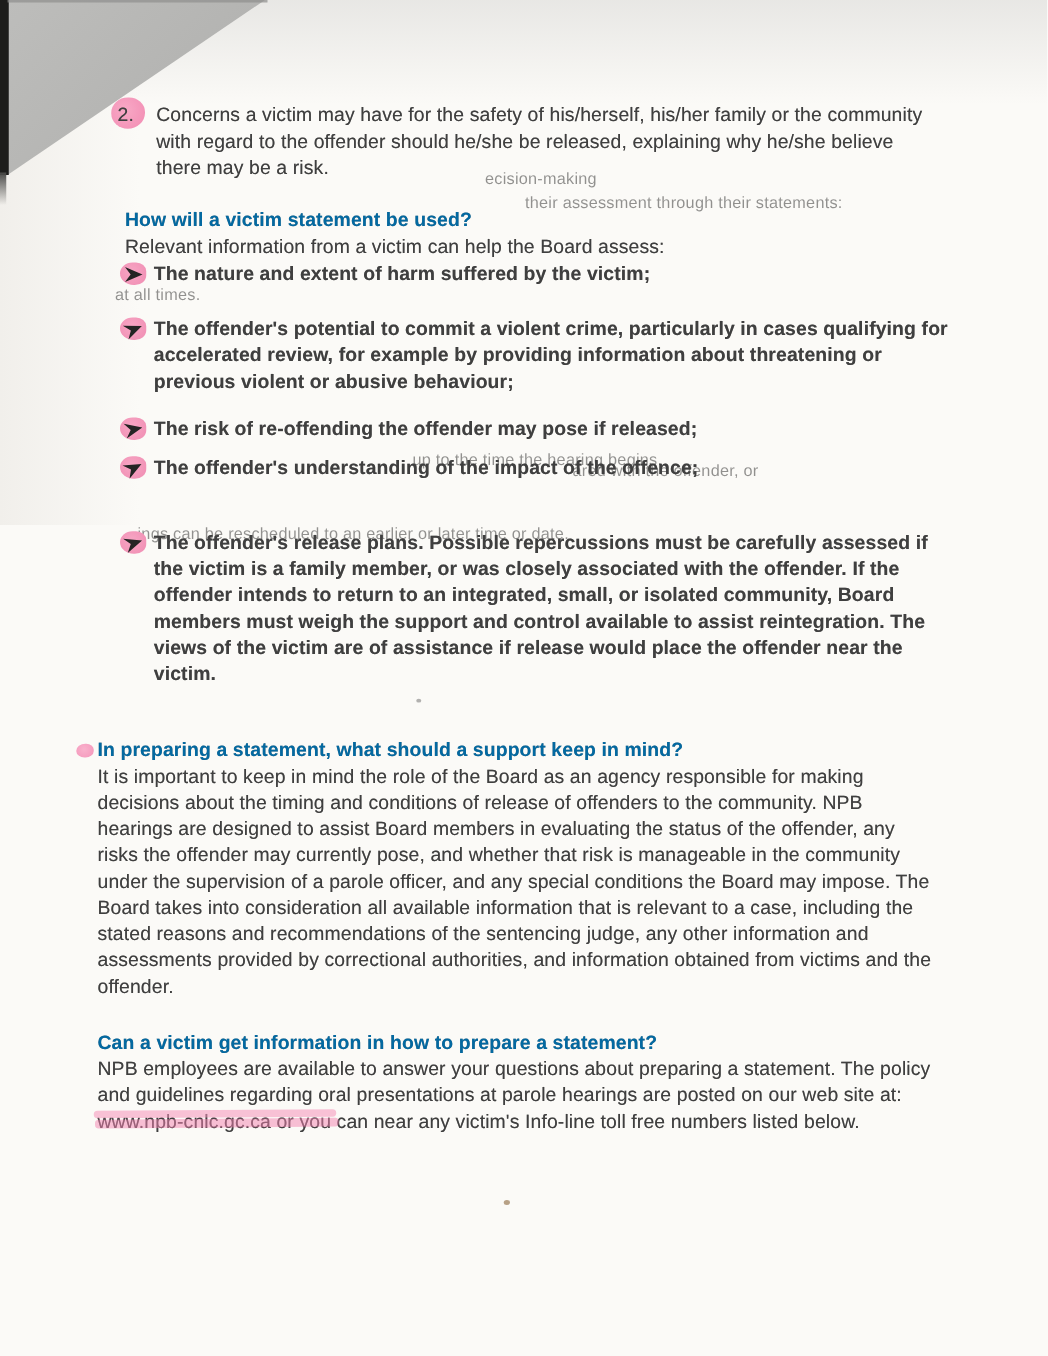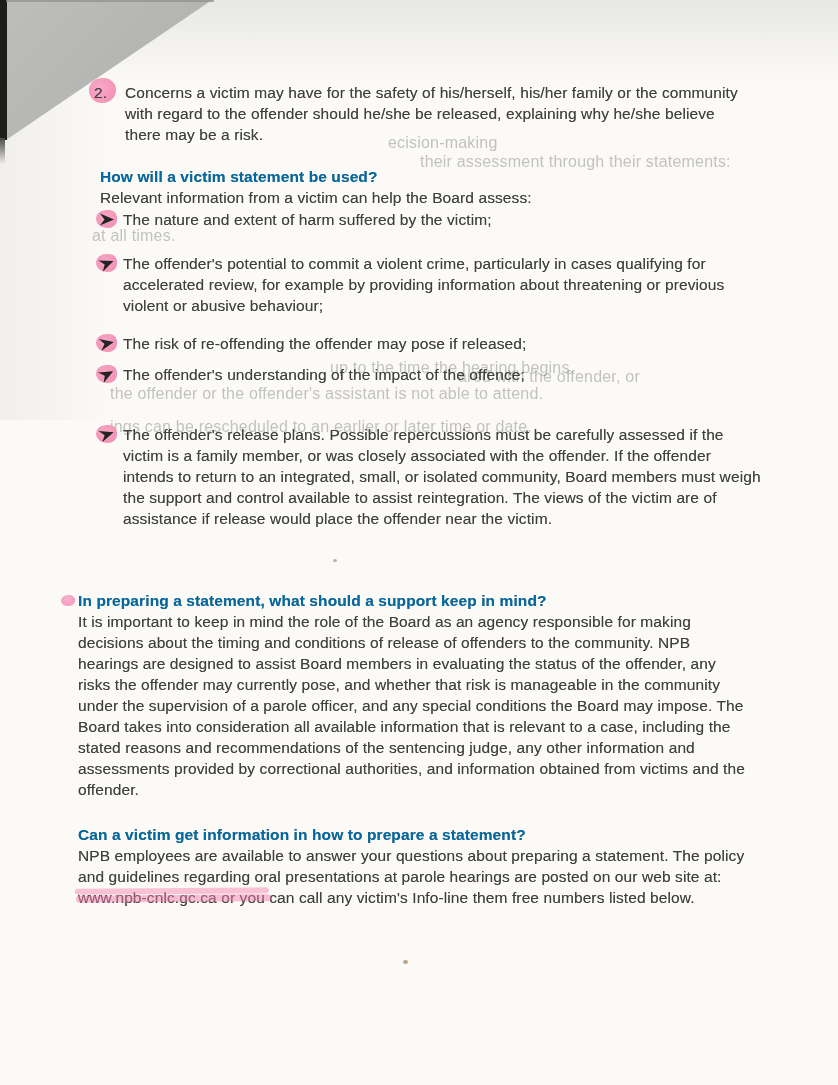--- a/index.html
+++ b/index.html
@@ -47,21 +47,21 @@
   .num-marker{position:relative;width:31px;flex:0 0 31px;font-weight:normal;}
   .num-marker .blob{
     position:absolute;left:-5px;top:-4px;width:27px;height:25px;border-radius:50% 48% 52% 50%;
     background:radial-gradient(circle at 40% 40%,#f8a9c6,#f28bb2);
   }
   .num-marker .num{position:relative;}
   .numbered .body{width:614px;}
 
   
   .how-used{position:absolute;left:100px;top:166px;width:665px;}
-  .bullets{list-style:none;margin:1px 0 0 0;padding:0;}
+  .bullets{list-style:none;margin:1px 0 0 0;padding:0;font-weight:bold;}
   .bullets li{position:relative;padding-left:23px;width:638px;}
   .bullets li:nth-child(1){margin-bottom:23px;}
   .bullets li:nth-child(2){margin-bottom:17px;}
   .bullets li:nth-child(3){margin-bottom:10px;}
   .bullets li:nth-child(4){margin-bottom:39px;}
   .bullets li:nth-child(5){margin-bottom:11px;}
   .arrow-marker{position:absolute;left:-4px;top:1px;width:23px;height:19px;}
   .arrow-marker .blob{
     position:absolute;left:0;top:0;width:21px;height:18px;border-radius:55% 45% 50% 60%;
     background:radial-gradient(circle at 45% 40%,#f7a6c4,#f08cb2);
@@ -90,22 +90,22 @@
     content:"";position:absolute;left:-3px;right:-4px;top:-1px;height:6px;
     background:rgba(246,146,186,.55);border-radius:3px;transform:rotate(-.4deg);
   }
   .strike::after{
     content:"";position:absolute;left:-2px;right:-6px;top:6px;height:7px;
     background:rgba(243,130,175,.50);border-radius:3px;transform:rotate(-.5deg);
   }
 
   
   .ghost{
-    position:absolute;font-size:16px;line-height:20px;white-space:nowrap;
-    color:#737373;opacity:.42;filter:blur(.6px);letter-spacing:.2px;
+    position:absolute;font-size:13px;line-height:20px;white-space:nowrap;
+    color:#000000;opacity:.42;filter:blur(.6px);letter-spacing:.2px;
   }
   .speck{position:absolute;border-radius:50%;}
   .speck1{left:333px;top:559px;width:4px;height:3px;background:#8a8a88;opacity:.65;}
   .speck2{left:403px;top:960px;width:5px;height:4px;background:#9a7a55;opacity:.7;}
 </style>
 </head>
 <body>
 
 <div class="page">
 
@@ -114,21 +114,20 @@
   <div class="corner-gray"></div>
   <div class="edge-black"></div>
   <div class="edge-black-fade"></div>
   <div class="top-hairline"></div>
 
   <span class="ghost" style="left:388px;top:133px;">ecision-making</span>
   <span class="ghost" style="left:420px;top:152px;">their assessment through their statements:</span>
   <span class="ghost" style="left:92px;top:226px;">at all times.</span>
   <span class="ghost" style="left:330px;top:334px;margin-top:24px;">up to the time the hearing begins.</span>
   <span class="ghost" style="left:458px;top:367px;">ared with the offender, or</span>
-  <span class="ghost" style="left:110px;top:384px;">the offender or the offender's assistant is not able to attend.</span>
   <span class="ghost" style="left:110px;top:417px;">ings can be rescheduled to an earlier or later time or date.</span>
 
   <div class="numbered txt">
     <span class="num-marker">
       <span class="blob"></span>
       <span class="num">2.</span>
     </span>
     <p class="body">Concerns a victim may have for the safety of his/herself, his/her family or the community with regard to the offender should he/she be released, explaining why he/she believe there may be a risk.</p>
   </div>
 
@@ -186,19 +185,19 @@
 
   <div class="keep-in-mind txt">
     <h3>
       <span class="dot-marker"></span><span>In preparing a statement, what should a support keep in mind?</span>
     </h3>
     <p>It is important to keep in mind the role of the Board as an agency responsible for making decisions about the timing and conditions of release of offenders to the community. NPB hearings are designed to assist Board members in evaluating the status of the offender, any risks the offender may currently pose, and whether that risk is manageable in the community under the supervision of a parole officer, and any special conditions the Board may impose. The Board takes into consideration all available information that is relevant to a case, including the stated reasons and recommendations of the sentencing judge, any other information and assessments provided by correctional authorities, and information obtained from victims and the offender.</p>
   </div>
 
   <div class="get-info txt">
     <h3>Can a victim get information in how to prepare a statement?</h3>
-    <p><span>NPB employees are available to answer your questions about preparing a statement. The policy and guidelines regarding oral presentations at parole hearings are posted on our web site at: </span><span class="strike">www.npb-cnlc.gc.ca or you</span><span> can call any victim's Info-line them free numbers listed below.</span></p>
+    <p><span>NPB employees are available to answer your questions about preparing a statement. The policy and guidelines regarding oral presentations at parole hearings are posted on our web site at: </span><span class="strike">www.npb-cnlc.gc.ca or you</span><span> can near any victim's Info-line toll free numbers listed below.</span></p>
   </div>
 
   <div class="speck speck1"></div>
   <div class="speck speck2"></div>
 
 </div>
 
 </body></html>

